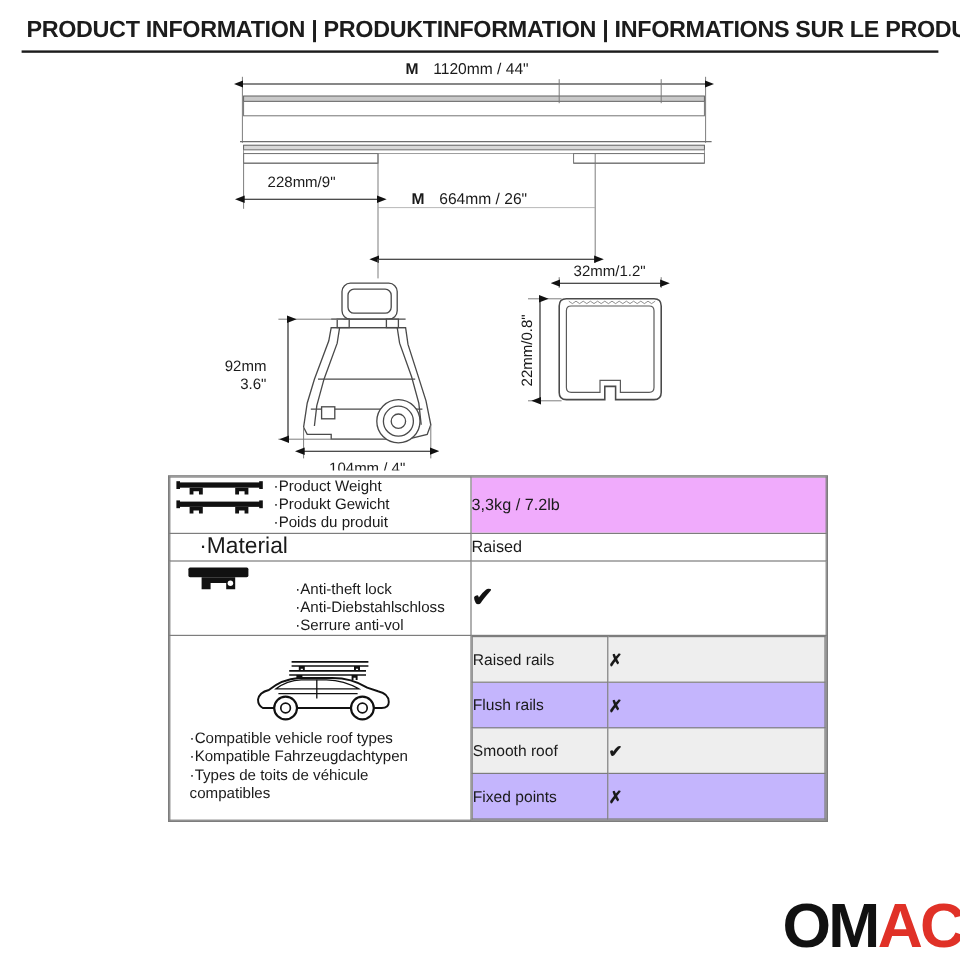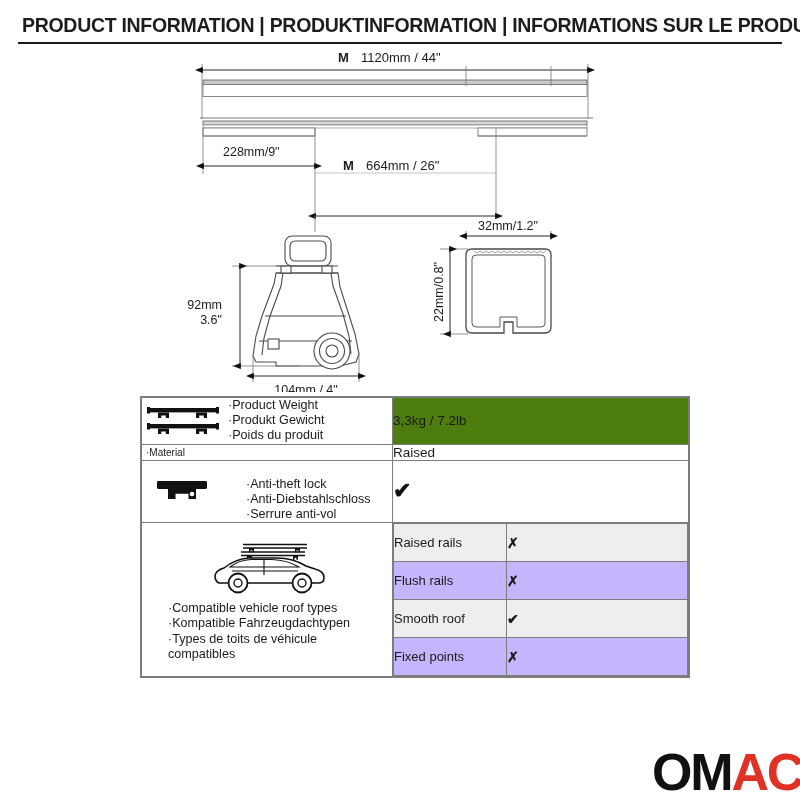--- a/index.html
+++ b/index.html
@@ -64,51 +64,51 @@
   #spec-table td {
     border: 1px solid #7d7d7d;
     vertical-align: middle;
     padding: 0;
   }
   .cell-label {
     width: 250px;
     padding: 6px 4px 6px 6px;
   }
   .cell-value {
-    background: #4d7c0f;
+    background: #f0abfc;
     padding-left: 13px;
     font-size: 13.5px;
     color: #1a1a1a;
   }
   .cell-value.plain { background: #ffffff; }
 
   .label-row {
     display: flex;
-    align-items: center;
+    align-items: flex-start;
     gap: 4px;
   }
   .label-icon {
     width: 82px;
     flex: 0 0 82px;
     display: flex;
     align-items: center;
     justify-content: center;
   }
   .label-text {
     font-size: 12.6px;
     line-height: 15.2px;
     color: #1a1a1a;
     flex: 1 1 auto;
   }
   .label-text.nudge { padding-left: 18px; margin-top: 16px; }
   .label-text div { white-space: nowrap; }
 
   .material-text {
-    font-size: 10px;
-    padding-left: 4px;
+    font-size: 19px;
+    padding-left: 24px;
     color: #1a1a1a;
   }
 
   .tick {
     font-size: 22px;
     line-height: 20px;
     font-weight: bold;
     color: #111;
   }
 
@@ -119,21 +119,21 @@
   }
   .roof-art {
     display: flex;
     justify-content: center;
     margin-bottom: 2px;
   }
   .roof-text {
     font-size: 12.6px;
     line-height: 15.4px;
     color: #1a1a1a;
-    padding-left: 26px;
+    padding-left: 16px;
   }
   .sub-table {
     width: 100%;
     border-collapse: collapse;
     table-layout: fixed;
   }
   .sub-table td {
     border: 1px solid #7d7d7d;
     height: 37px;
     font-size: 13px;

